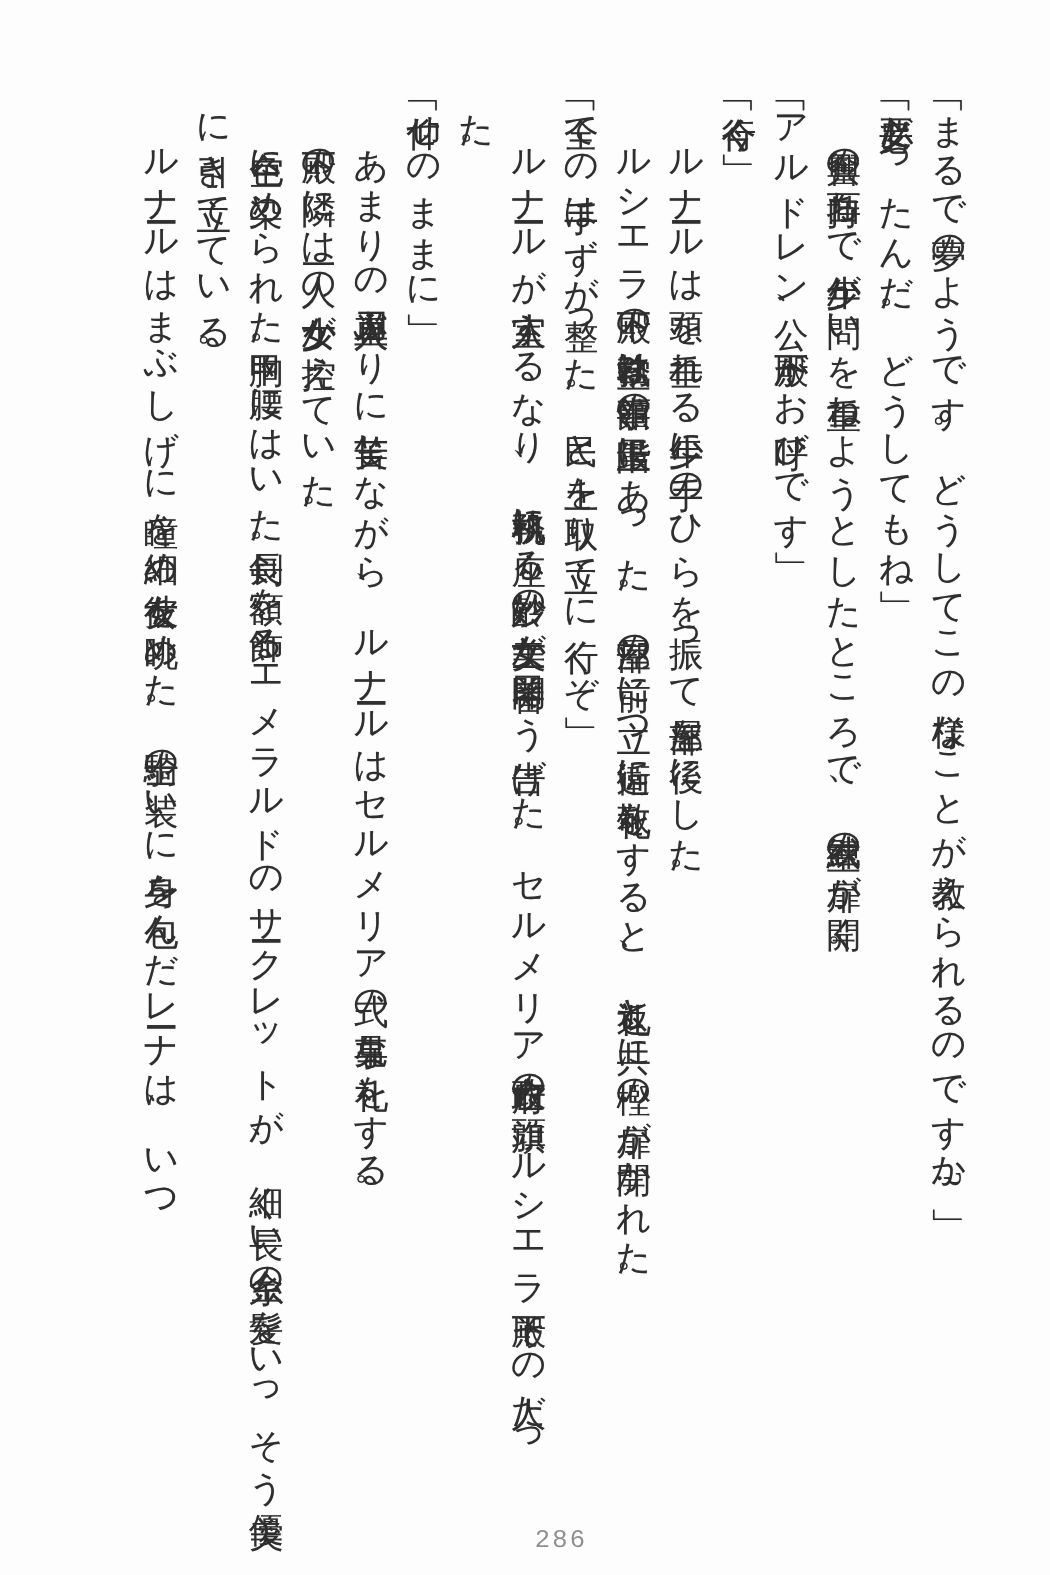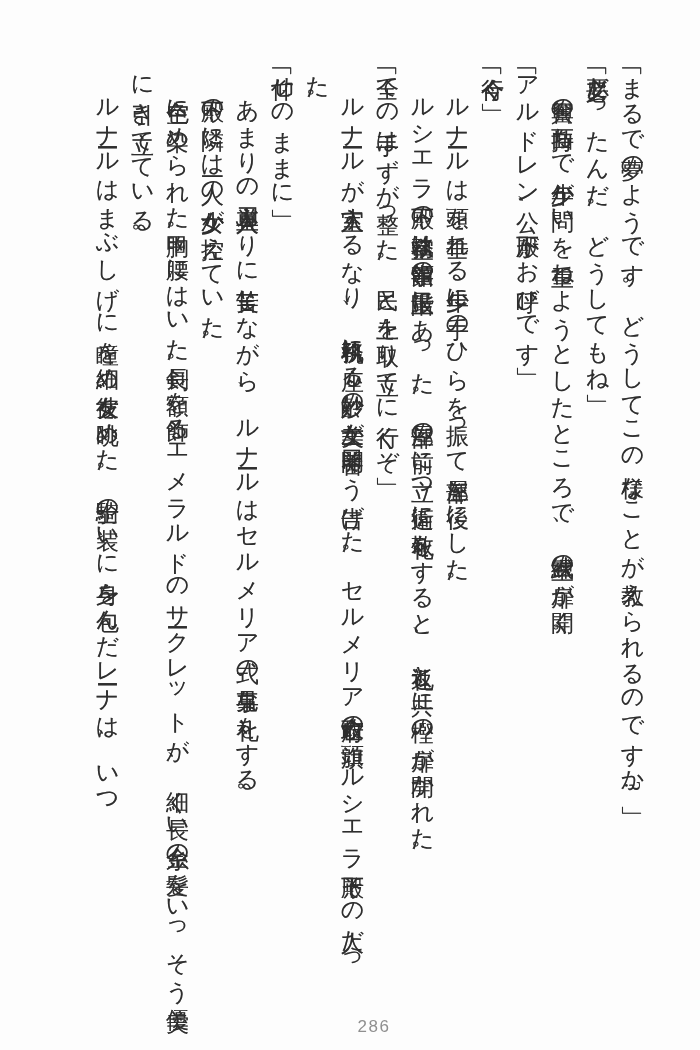--- a/index.html
+++ b/index.html
@@ -28,21 +28,21 @@
   }
   .text-block p {
     margin: 0; padding: 0;
     text-indent: 0;
   }
   .text-block p.ind { text-indent: 1em; }
   .page-number {
     position: absolute;
     left: 0; right: 0; bottom: 13px;
     text-align: center;
-    font-family: Liberation Sans, sans-serif;
+    font-family: Liberation Mono, monospace;
     font-size: 17px;
     letter-spacing: 1.5px;
     color: #8f8f8f;
     padding-left: 48px;
   }
 </style>
 </head>
 <body>
 
 <div class="page">

